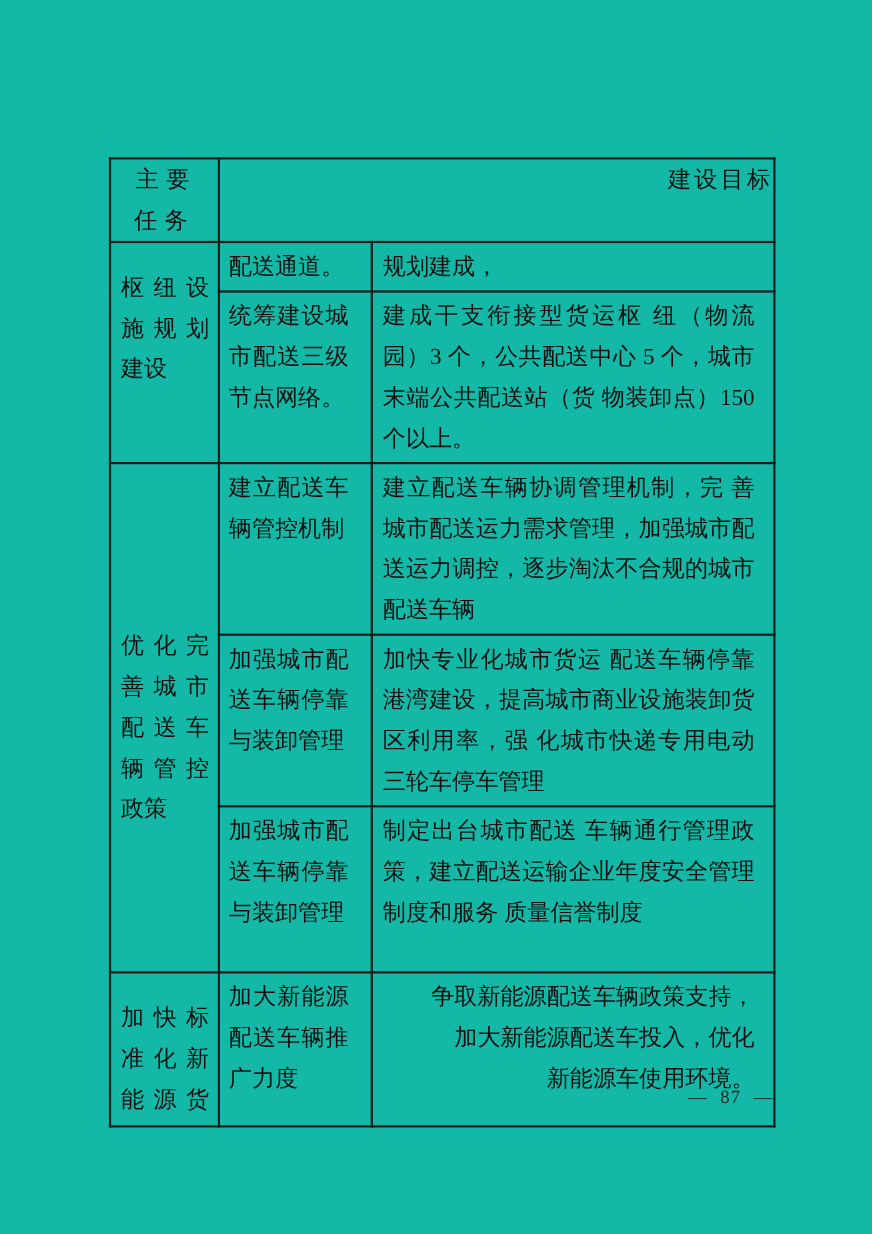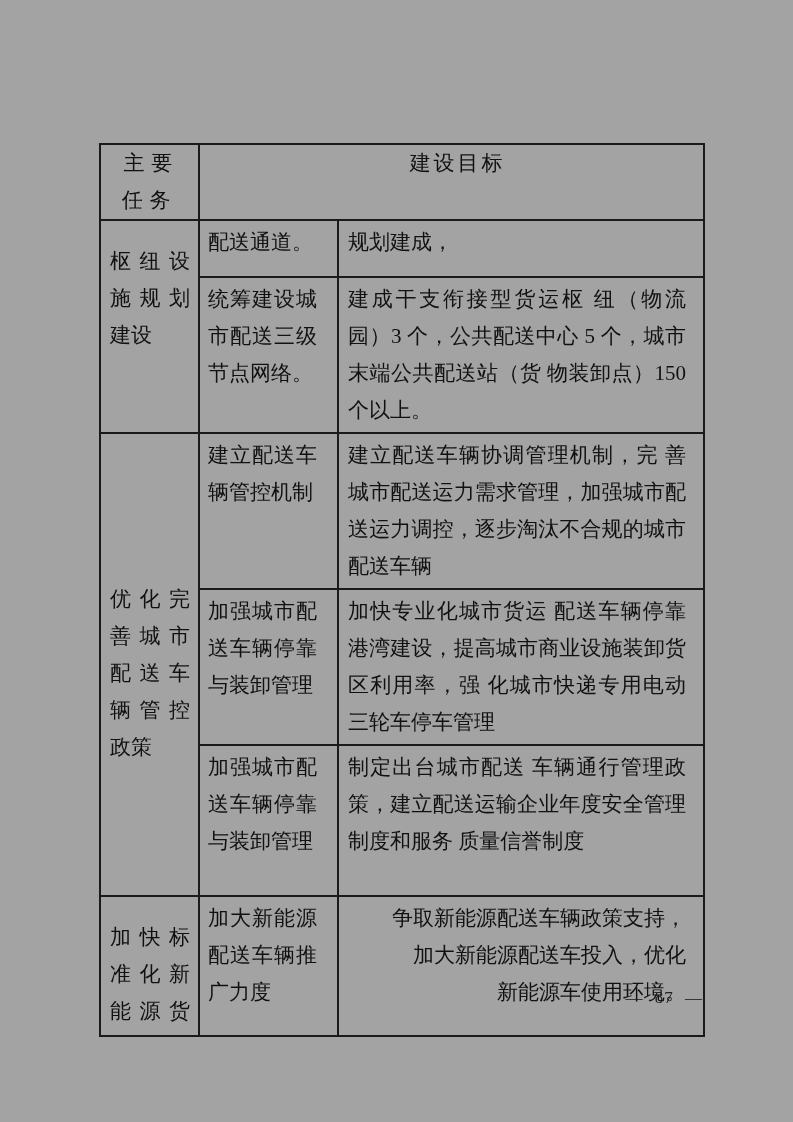--- a/index.html
+++ b/index.html
@@ -1,21 +1,21 @@
 <!DOCTYPE html>
 <html><head>
 <meta charset="utf-8">
 <style>
   * { margin: 0; padding: 0; box-sizing: border-box; }
   html, body { background: #ffffff; }
   .page {
     position: relative;
     width: 793px;
     height: 1122px;
-    background: #a3a3a3;
+    background: #14b8a6;
     font-family: "Liberation Serif", "DejaVu Serif", serif;
     color: #111111;
     overflow: hidden;
   }
   table.main-table {
     position: absolute;
     left: 99px;
     top: 143px;
     width: 604px;
     border-collapse: collapse;
@@ -31,36 +31,36 @@
   }
   
   th.hdr-task {
     text-align: center;
     vertical-align: middle;
     white-space: pre-line;
     letter-spacing: 0.32em;
     text-indent: 0.16em;
   }
   th.hdr-goal {
-    text-align: center;
+    text-align: right;
     vertical-align: middle;
     letter-spacing: 0.14em;
     padding-left: 12px;
   }
   
   td.task {
     text-align: justify;
     padding: 22px 8px 5px 9px;
   }
   td.task.v-mid { vertical-align: middle; }
   td.task.justify-all { text-align-last: justify; margin-top: 40px; }
   
   td.measure {
     text-align: justify;
-    padding: 3px 20px 15px 8px;
+    padding: 3px 20px 3px 8px;
   }
   
   td.goal {
     text-align: justify;
     padding: 3px 17px 3px 9px;
     margin-left: 31px;
   }
   td.goal.pre {
     white-space: pre-line;
     text-align: right;

